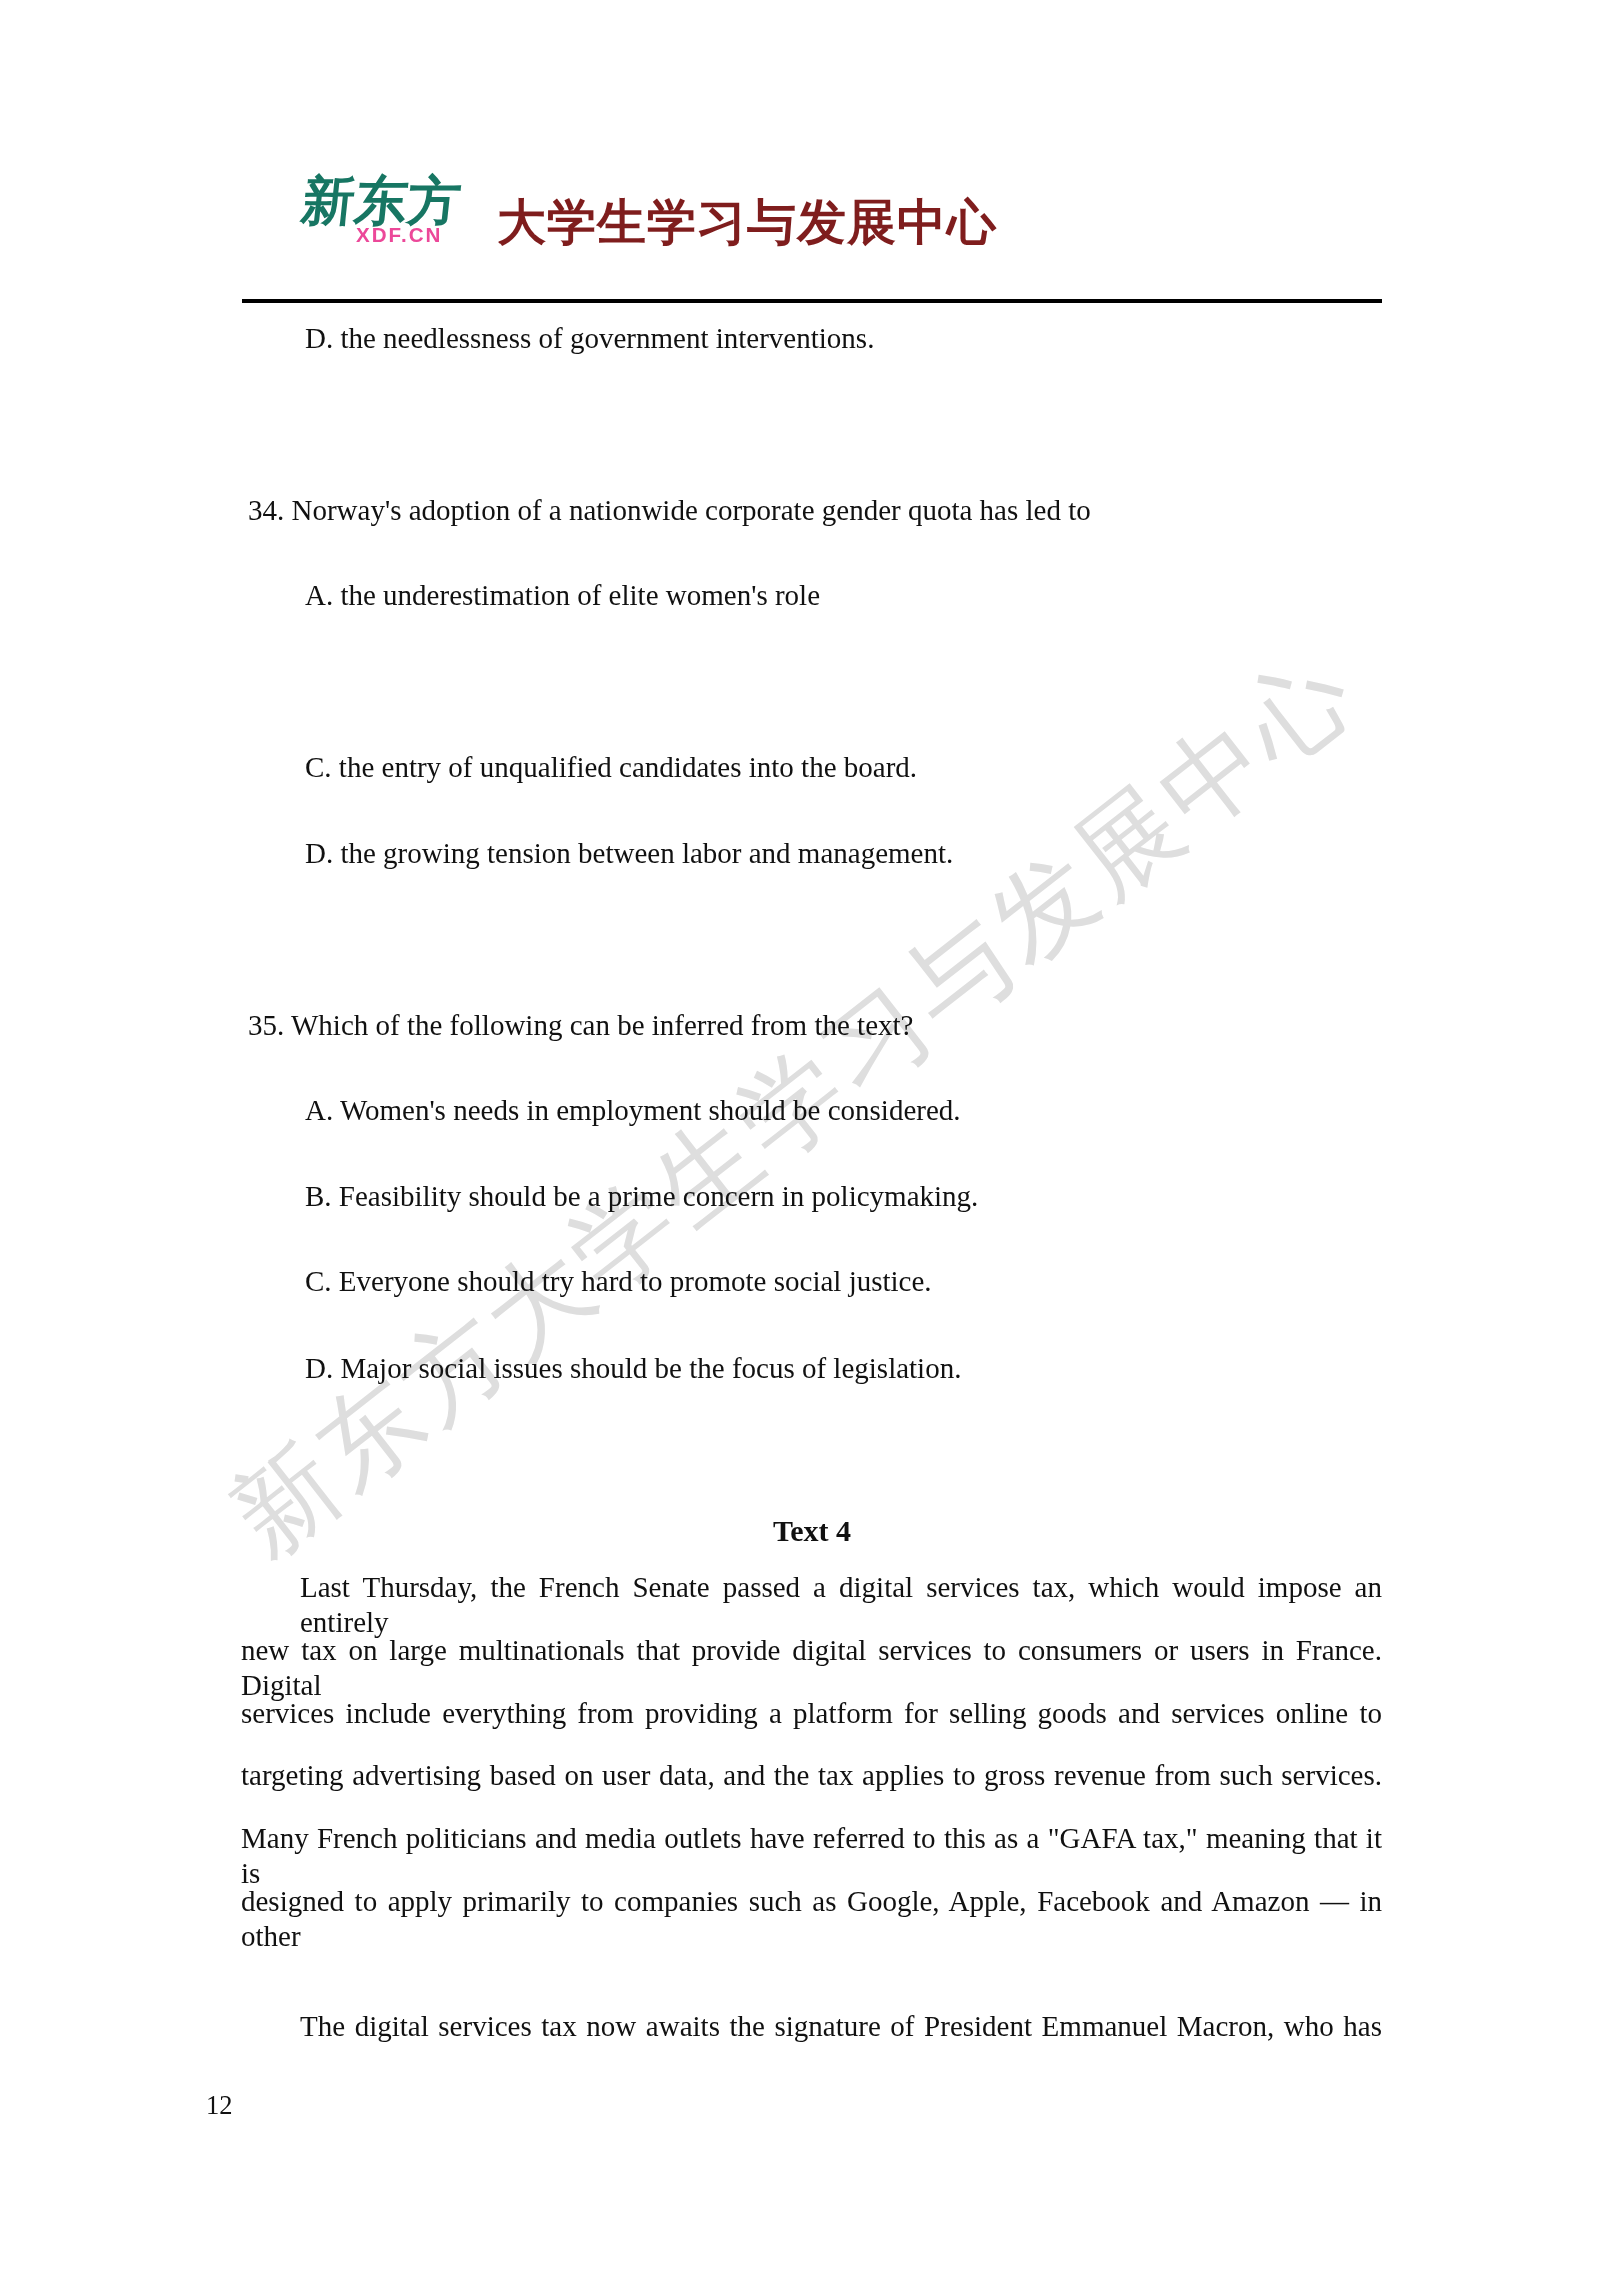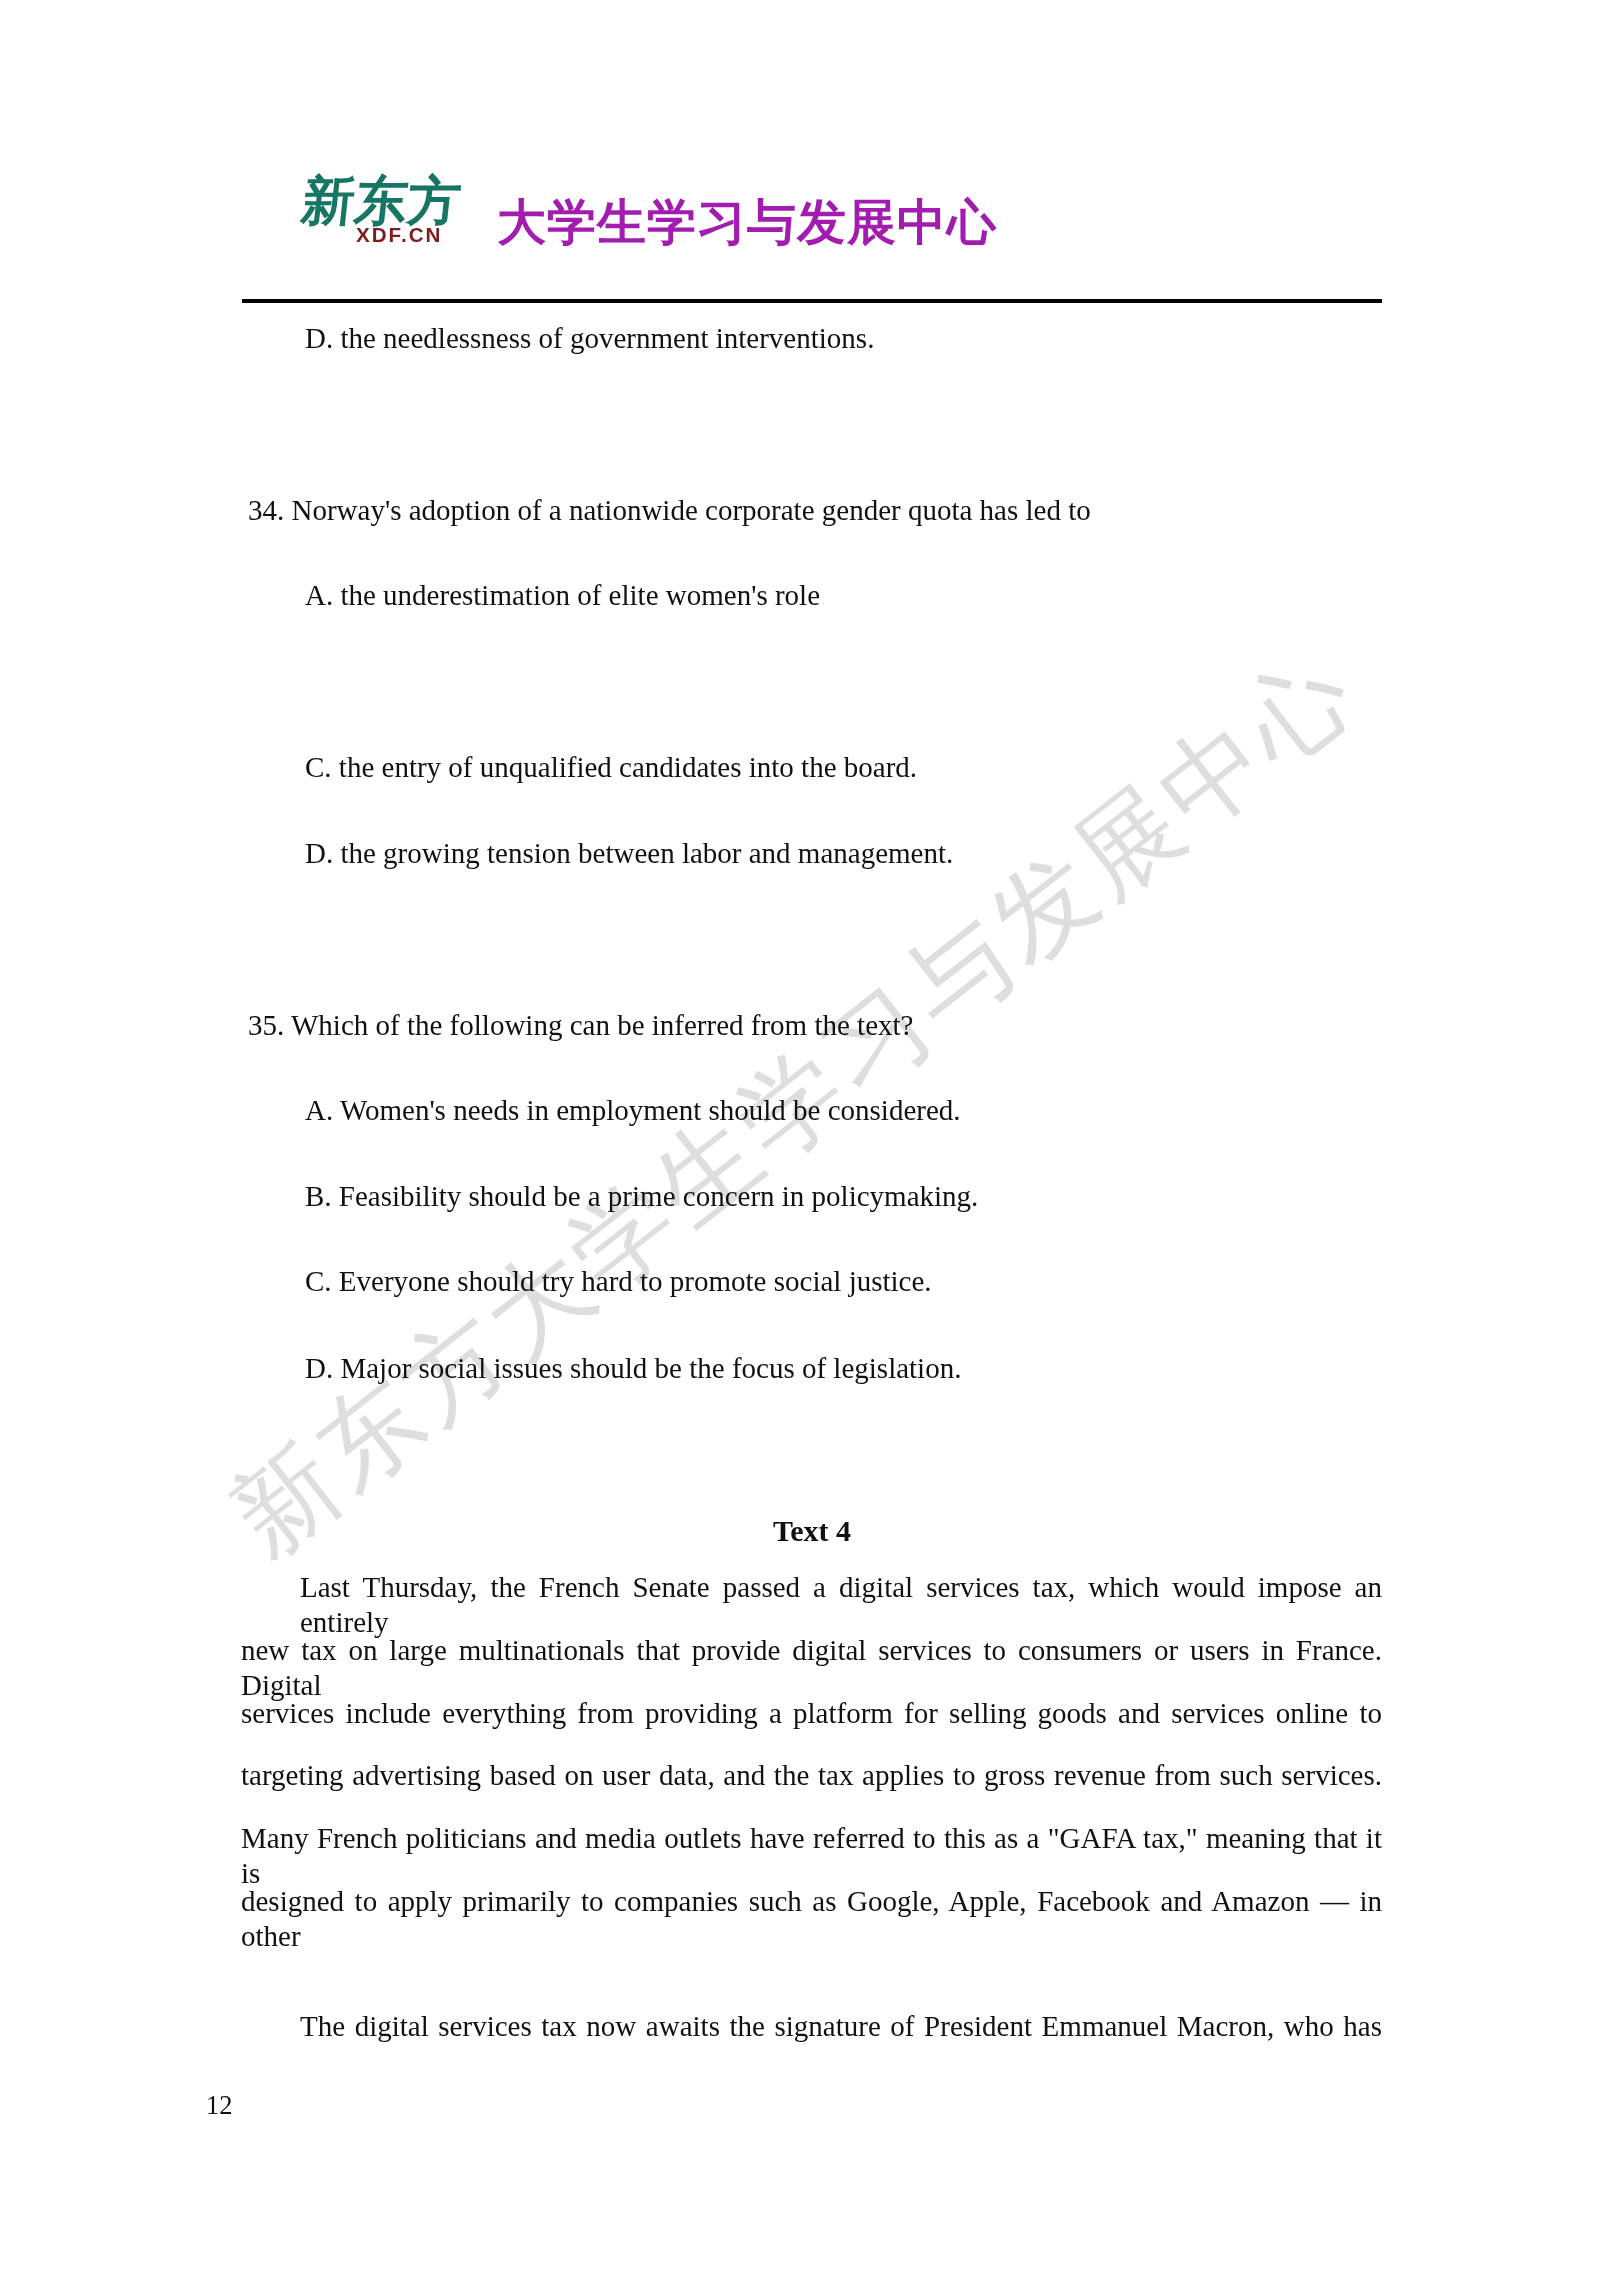--- a/index.html
+++ b/index.html
@@ -123,22 +123,22 @@
   }
 </style>
 </head>
 <body>
 
 <div class="page">
 
   <div class="watermark" style="color: rgb(222, 222, 222);">新东方大学生学习与发展中心</div>
 
   <div class="logo-main" style="color: rgb(23, 118, 99);">新东方</div>
-  <div class="logo-sub" style="color: #7f1d1d;">XDF.CN</div>
-  <div class="header-title" style="color: #a21caf;">大学生学习与发展中心</div>
+  <div class="logo-sub" style="color: #ec4899;">XDF.CN</div>
+  <div class="header-title" style="color: #7f1d1d;">大学生学习与发展中心</div>
   <div class="header-rule"></div>
 
   <div class="line q-option" style="top:321px">D. the needlessness of government interventions.</div>
 
   <div class="line q-stem" style="top:493px">34. Norway's adoption of a nationwide corporate gender quota has led to</div>
   <div class="line q-option" style="top:578px">A. the underestimation of elite women's role</div>
   <div class="line q-option" style="top:750px">C. the entry of unqualified candidates into the board.</div>
   <div class="line q-option" style="top:836px">D. the growing tension between labor and management.</div>
 
   <div class="line q-stem" style="top:1008px">35. Which of the following can be inferred from the text?</div>

